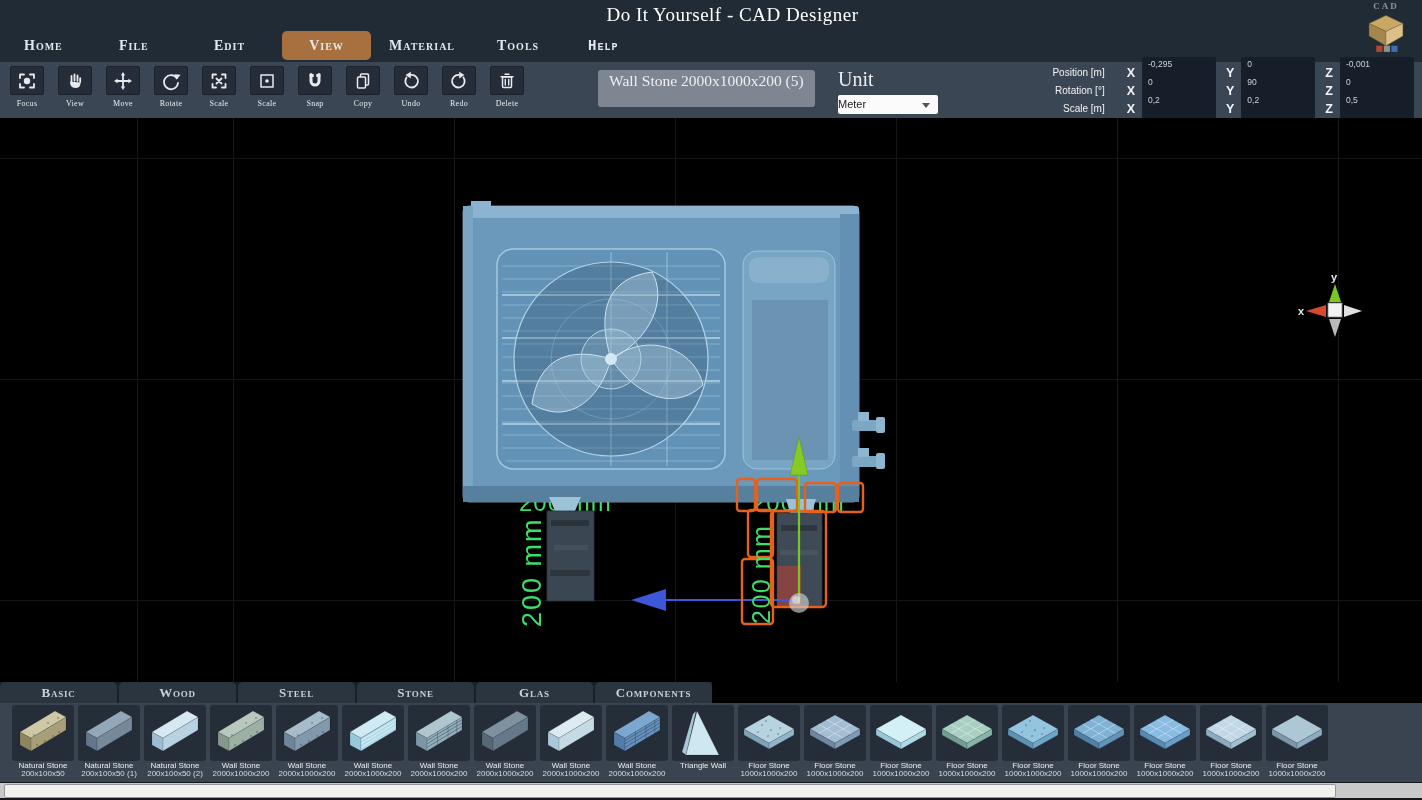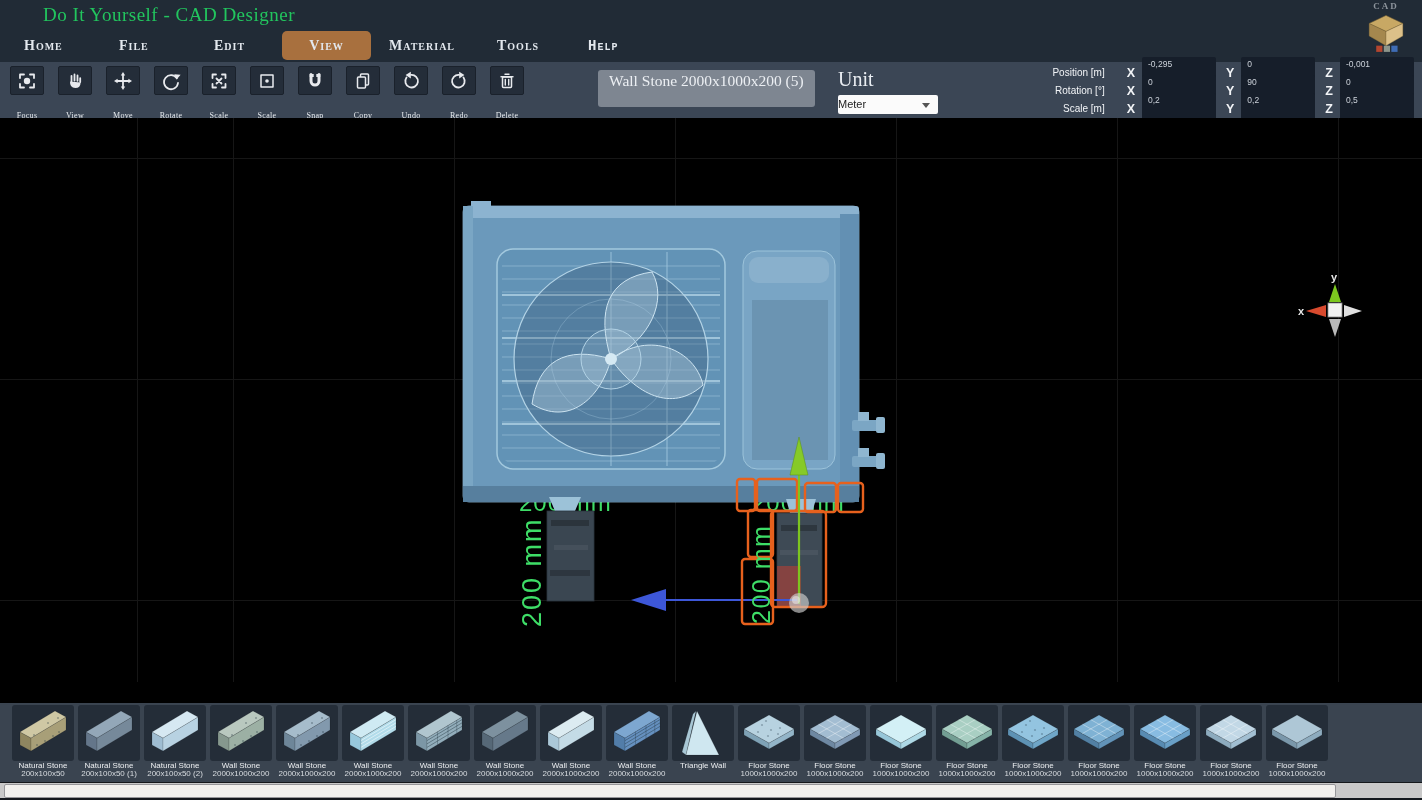--- a/index.html
+++ b/index.html
@@ -1,38 +1,38 @@
 <!DOCTYPE html>
 <html><head>
 <meta charset="utf-8">
 <style>
   html,body{margin:0;padding:0;background:#000;}
   #app{position:relative;width:1422px;height:800px;overflow:hidden;
        font-family:"Liberation Serif",serif;background:#000;}
 
   
   .titlebar{position:absolute;left:0;top:0;width:1422px;height:30px;background:#212b36;}
-  .titlebar .title{position:absolute;left:0;right:0;top:4px;text-align:left;
-       font-size:19px;color:#22c55e;letter-spacing:.5px;margin-left:43px;}
+  .titlebar .title{position:absolute;left:0;right:0;top:4px;text-align:center;
+       font-size:19px;color:#ffffff;letter-spacing:.5px;margin-left:43px;}
   .menubar{position:absolute;left:0;top:30px;width:1422px;height:32px;background:#212b36;}
   .menu-item{position:absolute;top:8px;font-variant:small-caps;font-weight:700;
        font-size:14px;color:#e3e8ee;letter-spacing:1px;cursor:default;}
   .menu-item.active{top:1px;height:29px;line-height:29px;width:89px;text-align:center;
        background:#a8703e;border-radius:5px;}
   .logo{position:absolute;right:8px;top:1px;width:56px;height:60px;text-align:center;}
   .logo .cad-text{font-size:9px;font-weight:700;color:#8d949c;letter-spacing:2px;line-height:10px;}
 
   
   .toolbar{position:absolute;left:0;top:62px;width:1422px;height:56px;background:#3b4655;
        border-bottom:1px solid #0c1016;}
   .tools{position:absolute;left:10px;top:4px;display:flex;gap:14px;}
   .tool-btn{width:34px;cursor:default;}
   .tool-ico{width:34px;height:29px;background:#242d39;border:1px solid #1a212b;border-radius:2px;
        display:flex;align-items:center;justify-content:center;box-sizing:border-box;}
-  .tool-lbl{margin-top:16px;text-align:center;font-size:8px;color:#e6eaee;letter-spacing:.3px;}
+  .tool-lbl{margin-top:4px;text-align:center;font-size:8px;color:#e6eaee;letter-spacing:.3px;}
   .obj-pill{position:absolute;left:598px;top:8px;height:37px;line-height:22px;padding:0 11px;
        background:#7e8691;border-radius:3px;font-size:15.5px;color:#eceff3;}
   .unit-lbl{position:absolute;left:838px;top:6px;font-size:20px;color:#e9edf2;}
   .unit-select{position:absolute;left:838px;top:33px;width:100px;height:19px;background:#fbfbfb;
        border-radius:2px;font-family:"Liberation Sans",sans-serif;font-size:11px;color:#1d1d1d;
        line-height:19px;box-sizing:border-box;cursor:pointer;}
   .unit-select .caret{position:absolute;right:8px;top:8px;width:0;height:0;
        border-left:4px solid transparent;border-right:4px solid transparent;border-top:5px solid #555;}
   .xform{position:absolute;right:8px;top:2px;font-family:"Liberation Sans",sans-serif;}
   .xrow{display:flex;align-items:center;height:17px;margin-bottom:1px;justify-content:flex-end;}
@@ -344,20 +344,30 @@
         <polygon points="1329,302 1341,302 1335,284" fill="#7dc81f"></polygon>
         <text x="1298" y="315" font-size="11" font-weight="700" fill="#e8e8e8">x</text>
         <polygon points="1326,305 1326,317 1306,311" fill="#d84a2e"></polygon>
         <polygon points="1344,305 1344,317 1362,311" fill="#e0e0e0"></polygon>
         <polygon points="1329,319 1341,319 1335,337" fill="#b9b9b9"></polygon>
         <rect x="1328" y="303" width="14" height="14" fill="#f2f2f2" stroke="#8a8a8a" stroke-width=".8"></rect>
       </g>
     </svg>
   </div>
 
+  <div class="tabbar">
+    <div class="tabstrip" id="tabstrip">
+        <div class="tab">Basic</div>
+        <div class="tab">Wood</div>
+        <div class="tab">Steel</div>
+        <div class="tab">Stone</div>
+        <div class="tab">Glas</div>
+        <div class="tab">Components</div>
+      </div>
+  </div>
 
   <div class="palette" id="palette">
       <div class="pal-item">
         <div class="pal-thumb"><svg width="62" height="56" viewBox="0 0 62 56">
             <polygon points="8,40 19,46 19,33 8,27" fill="#8f8660" stroke="rgba(0,0,0,.25)" stroke-width=".5"></polygon>
             <polygon points="19,46 54,25 54,12 19,33" fill="#a89f78" stroke="rgba(0,0,0,.25)" stroke-width=".5"></polygon>
             <polygon points="8,27 19,33 54,12 43,6" fill="#cfc8a4" stroke="rgba(0,0,0,.25)" stroke-width=".5"></polygon>
             <circle cx="25" cy="40" r="1" fill="rgba(30,50,60,.35)"></circle>
             <circle cx="33" cy="36" r="1" fill="rgba(30,50,60,.35)"></circle>
             <circle cx="41" cy="31" r="1" fill="rgba(30,50,60,.35)"></circle>

